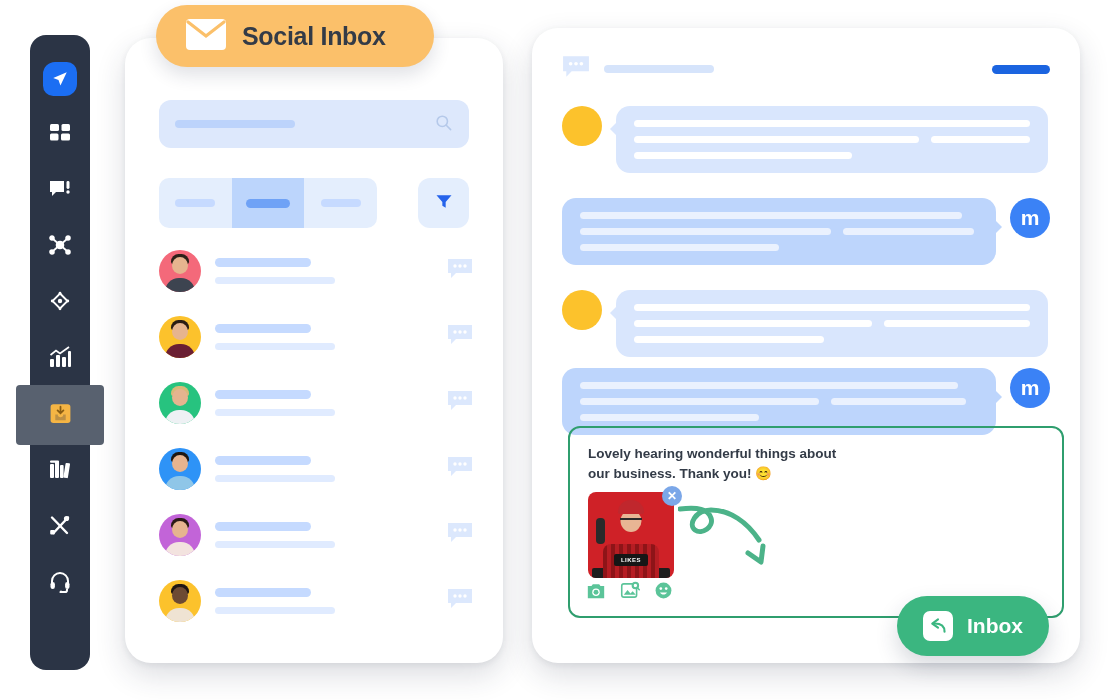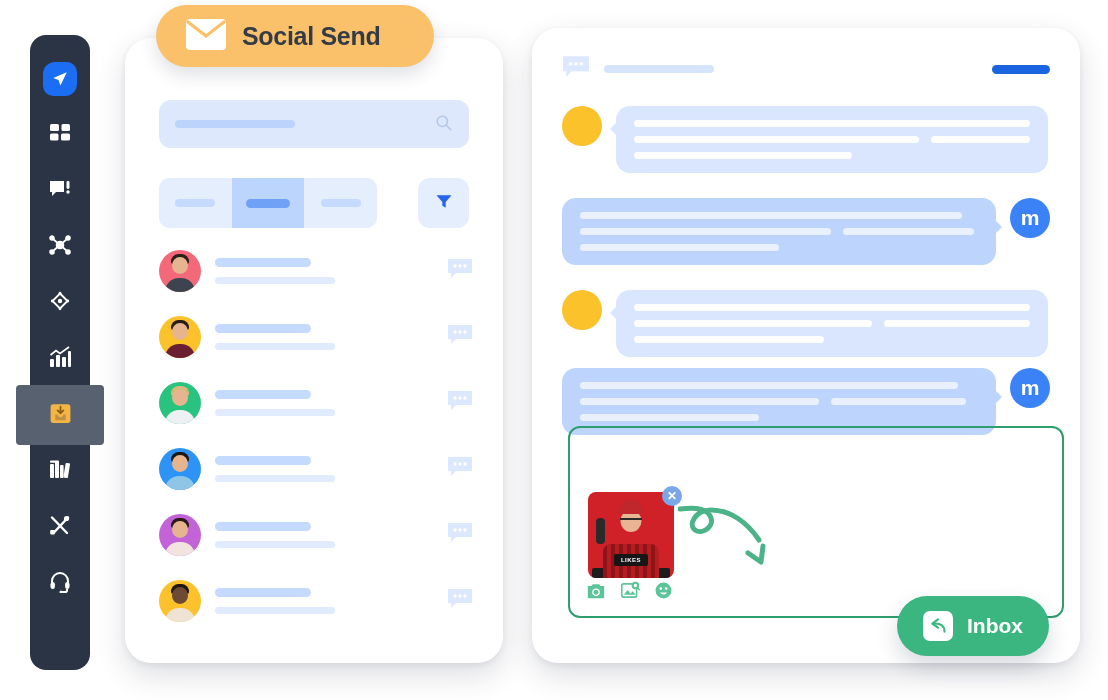--- a/index.html
+++ b/index.html
@@ -611,20 +611,21 @@
       <div class="bl-row">
           <div class="bl dim" style="width:60%"></div>
           <div class="bl dim" style="width:34%"></div>
         </div>
       <div class="bl dim" style="width:45%"></div>
     </div>
     <div class="m-avatar">m</div>
   </div>
 
   <div class="composer">
+    <div class="composer-text">Lovely hearing wonderful things about our business. Thank you! 😊</div>
 
     <div class="thumb">
       <span class="thumb-laptop"></span>
       <span class="thumb-mic"></span>
       <span class="thumb-body"></span>
       <span class="thumb-head"></span>
       <span class="thumb-hat"></span>
       <span class="thumb-glasses"></span>
       <span class="thumb-sign">LIKES</span>
     </div>
@@ -659,21 +660,21 @@
   </div>
 </div>
 
 <div class="badge">
   <span>
     <svg width="40" height="31" viewBox="0 0 40 31" fill="#ffffff">
       <rect x="0" y="0" width="40" height="31" rx="4"></rect>
       <path d="M2 3 20 17 38 3" fill="none" stroke="#fbc06a" stroke-width="3.2" stroke-linecap="round"></path>
     </svg>
   </span>
-  <span class="badge-title">Social Send</span>
+  <span class="badge-title">Social Inbox</span>
 </div>
 
 <div class="arrow-wrap">
   <svg width="115" height="90" viewBox="0 0 115 90" fill="none" stroke="#4cb389" stroke-width="5" stroke-linecap="round">
     <path d="M2 14c18-2 28 0 31 9 3 9-9 17-16 12-7-5 0-20 16-20 19 0 36 12 48 30"></path>
     <path d="M70 58l13 9 2-16" stroke-linejoin="round"></path>
   </svg>
 </div>
 
 <div class="send-btn">

